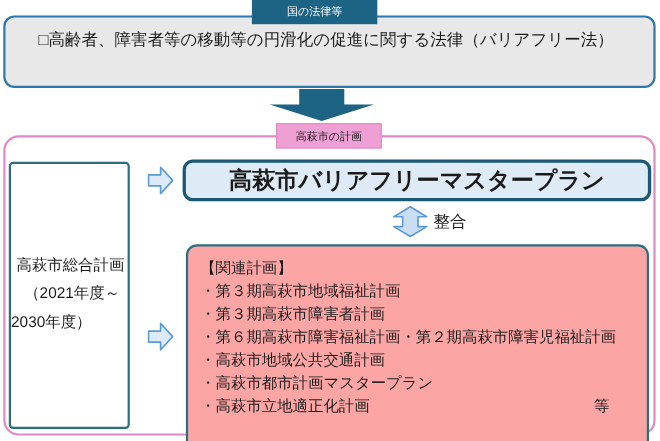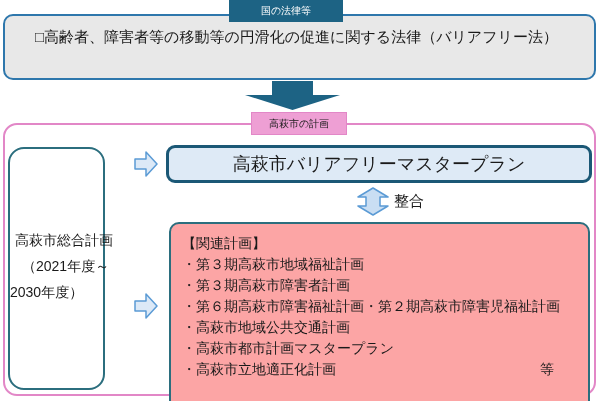--- a/index.html
+++ b/index.html
@@ -34,42 +34,42 @@
   }
   .down-arrow{left:245px;top:81px;}
   .down-arrow polygon{fill:var(--dark-teal,#1D6384);}
   
   .city-frame{
     left:3px;top:123px;width:593px;height:273px;
     border:2px solid var(--pink-border,#E287C7);
     border-radius:14px;background:transparent;
   }
   .comp-box{
-    left:8px;top:147px;width:97px;height:243px;
+    left:8px;top:147px;width:110px;height:243px;
     background:#fff;border:2px solid var(--teal-border,#2B6E7E);
-    border-radius:16px;padding-top:78px;
+    border-radius:4px;padding-top:78px;
   }
   .comp-line{font-size:14px;line-height:26px;white-space:nowrap;}
   .comp-line.l1{padding-left:5px;}
   .comp-line.l2{padding-left:12px;}
   .comp-line.l3{}
   .block-arrow polygon{
     fill:var(--arrow-fill,#DCE9F7);
     stroke:var(--arrow-stroke,#5B9BD5);
     stroke-width:1.5;stroke-linejoin:round;
   }
   .arrow-top{left:134px;top:151px;}
   .arrow-bottom{left:134px;top:293px;}
   .master-box{
     left:166px;top:145px;width:426px;height:38px;
     background:var(--masterplan-fill,#DEEAF6);
     border:3px solid var(--masterplan-border,#1B5876);
     border-radius:9px;
     display:flex;align-items:center;justify-content:center;
-    font-size:18px;font-weight:normal;white-space:nowrap;
+    font-size:21px;font-weight:bold;white-space:nowrap;
   }
   .updown-arrow{left:357px;top:187px;}
   .updown-arrow polygon{
     fill:var(--double-arrow-fill,#C9DEF3);
     stroke:var(--arrow-stroke,#5B9BD5);
     stroke-width:1.5;stroke-linejoin:round;
   }
   .align-label{left:394px;top:192px;font-size:15px;white-space:nowrap;}
   .related-box{
     left:169px;top:222px;width:421px;height:194px;

